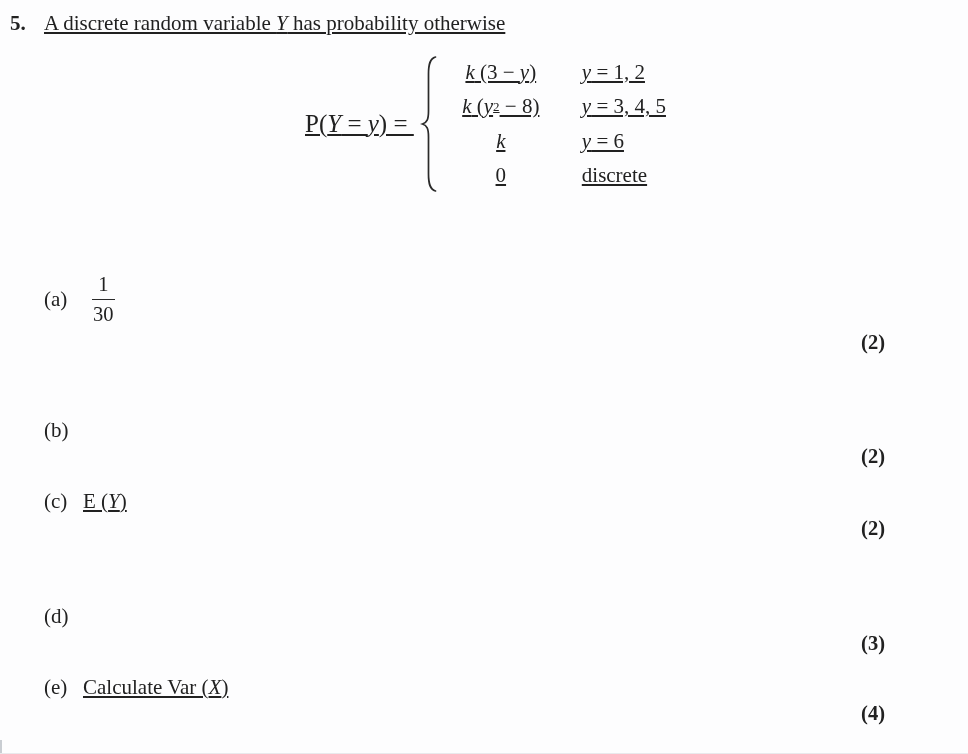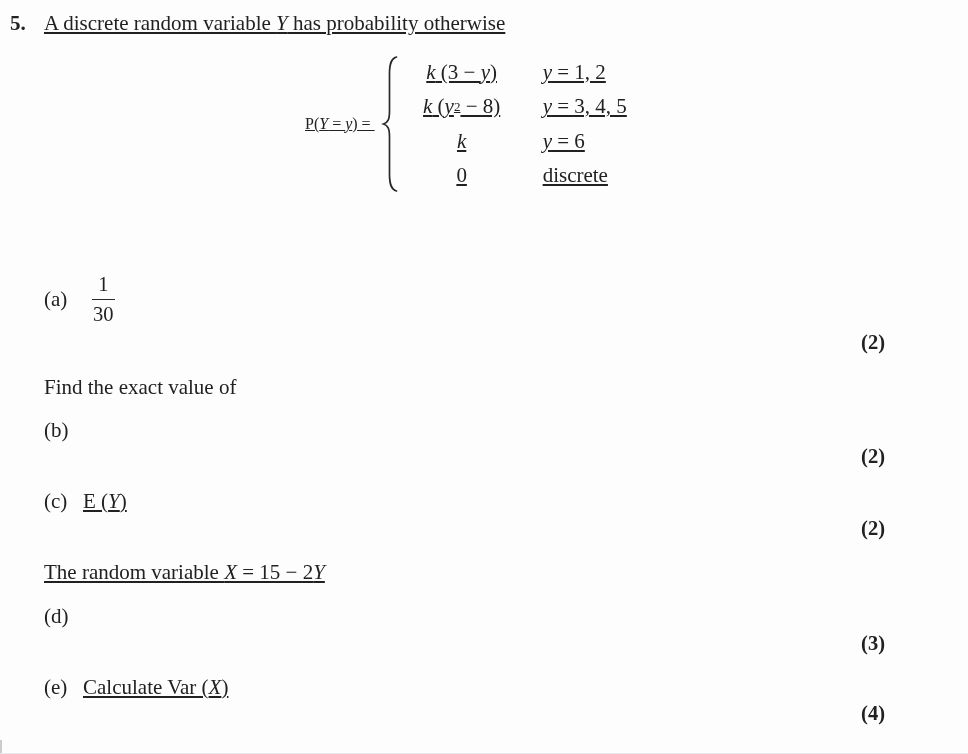--- a/index.html
+++ b/index.html
@@ -20,21 +20,21 @@
   .it{ font-style:italic; }
   sup{ font-size:13px; vertical-align:5px; line-height:0; }
   .bold{ font-weight:bold; }
 
   
   .qnum{ left:10px; top:10px; }
   .intro{ left:44px; top:10px; }
 
   
   .pw{ left:305px; top:55px; height:138px; display:flex; }
-  .pw-lhs{ font-size:16px; line-height:138px; white-space:pre; }
+  .pw-lhs{ font-size:25px; line-height:138px; white-space:pre; }
   .brace{ margin-left:6px; flex:0 0 auto; }
   .pw-grid{
     display:grid; grid-template-columns:122px auto; column-gap:20px;
     grid-auto-rows:34.5px; margin-left:3px;
   }
   .pw-cell{ display:flex; align-items:center; font-size:21px; }
   .pw-expr{ justify-content:center; }
   .pw-cond{ justify-content:flex-start; }
 
   
@@ -114,34 +114,32 @@
 
   <div class="abs part-a">
     <span class="plabel">(a)</span>
     <span class="frac">
       <span class="num">1</span>
       <span class="den">30</span>
     </span>
   </div>
   <span class="marks m-a">(2)</span>
 
-  <span class="abs line find">Find the exact value of</span>
 
   <div class="abs partline part-b">
     <span class="plabel">(b)</span>
   </div>
   <span class="marks m-b">(2)</span>
 
   <div class="abs partline part-c">
     <span class="plabel">(c)</span>
     <span class="math"><span>E (</span><span class="it">Y</span><span>)</span></span>
   </div>
   <span class="marks m-c">(2)</span>
 
-  <span class="abs line math xdef"><span>The random variable </span><span class="it">X</span><span> = 15 − 2</span><span class="it">Y</span></span>
 
   <div class="abs partline part-d">
     <span class="plabel">(d)</span>
   </div>
   <span class="marks m-d">(3)</span>
 
   <div class="abs partline part-e">
     <span class="plabel">(e)</span>
     <span class="math"><span>Calculate Var (</span><span class="it">X</span><span>)</span></span>
   </div>

